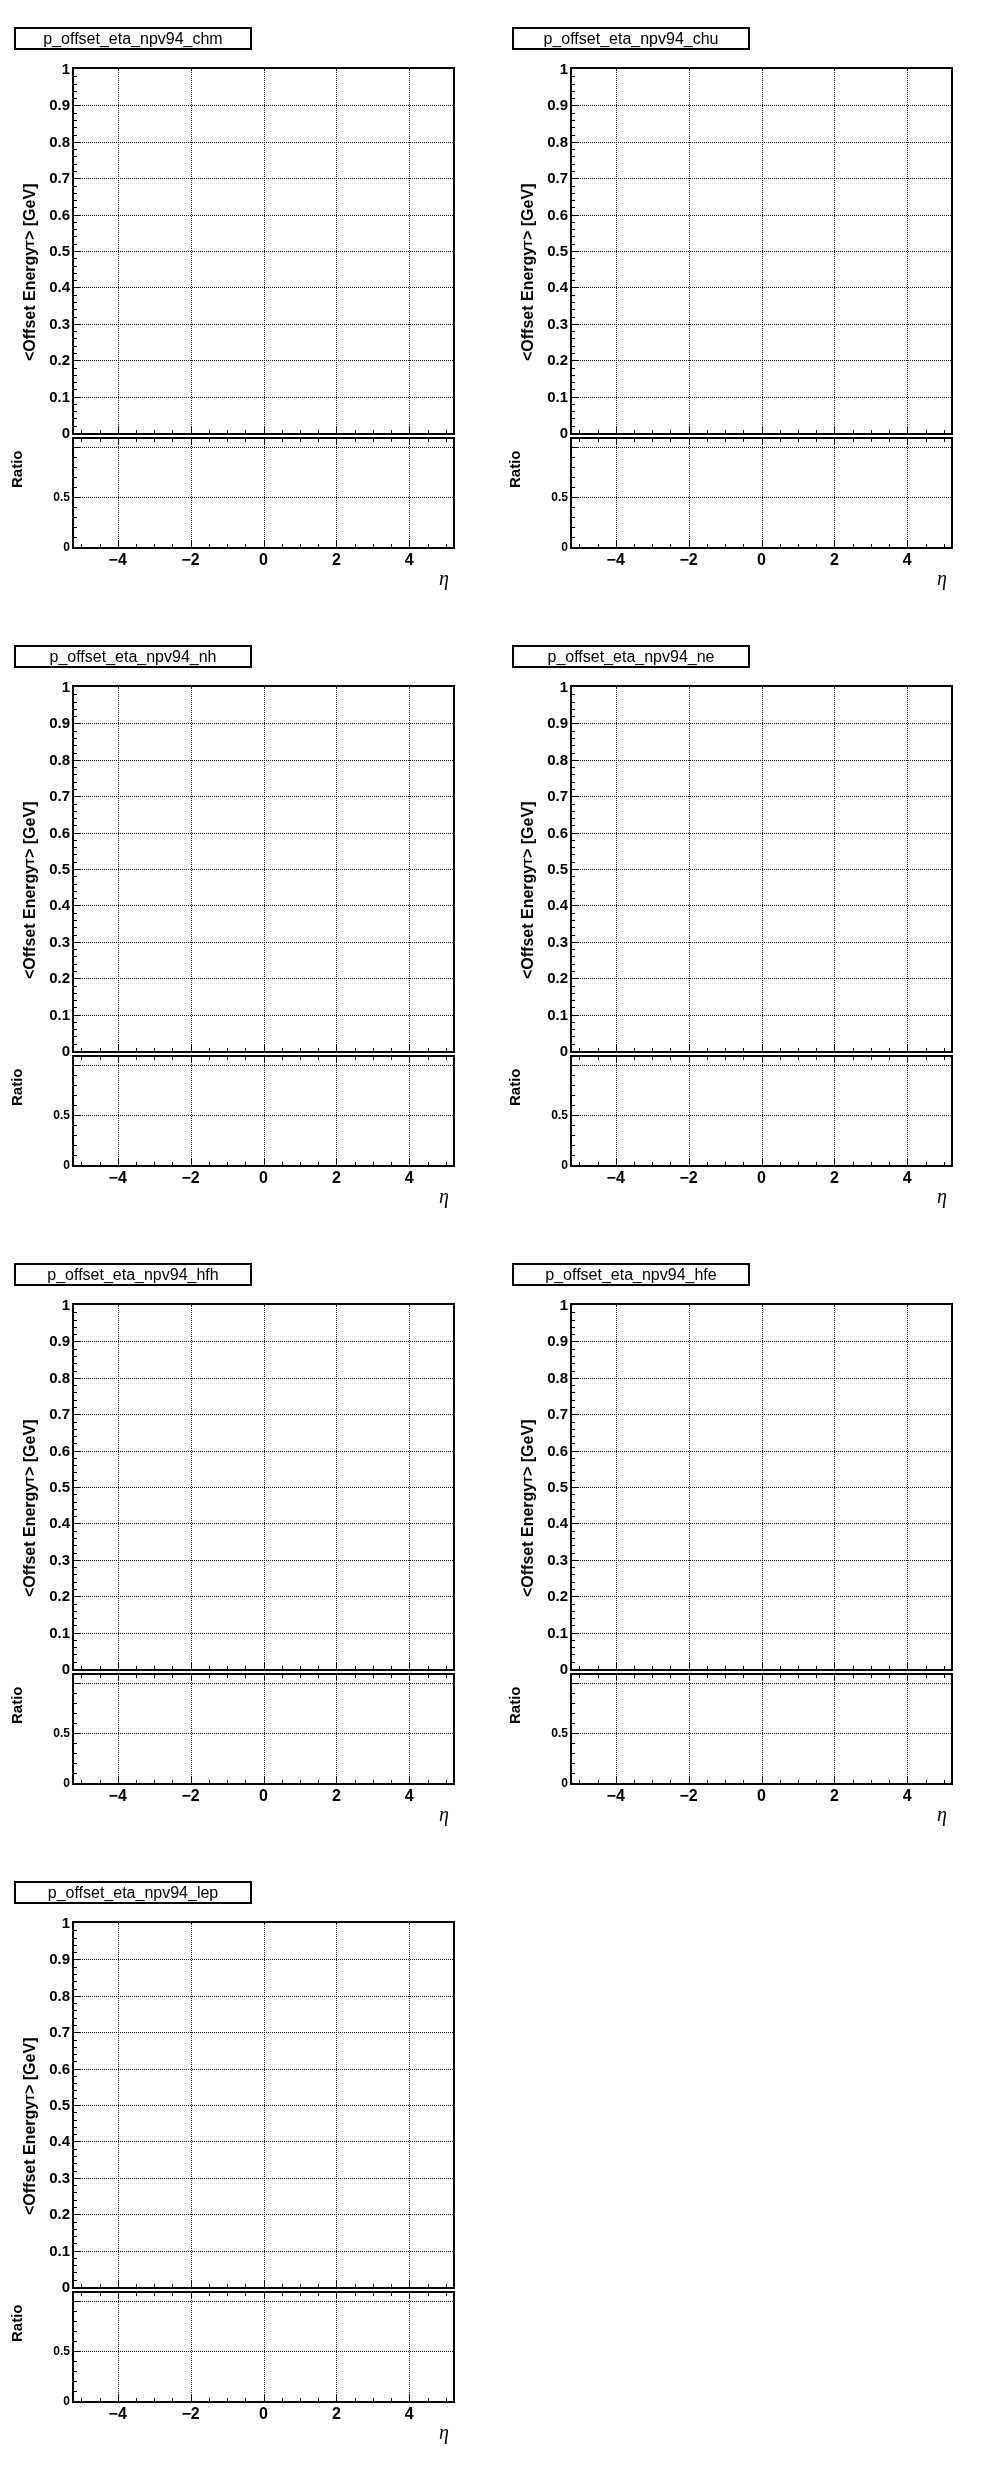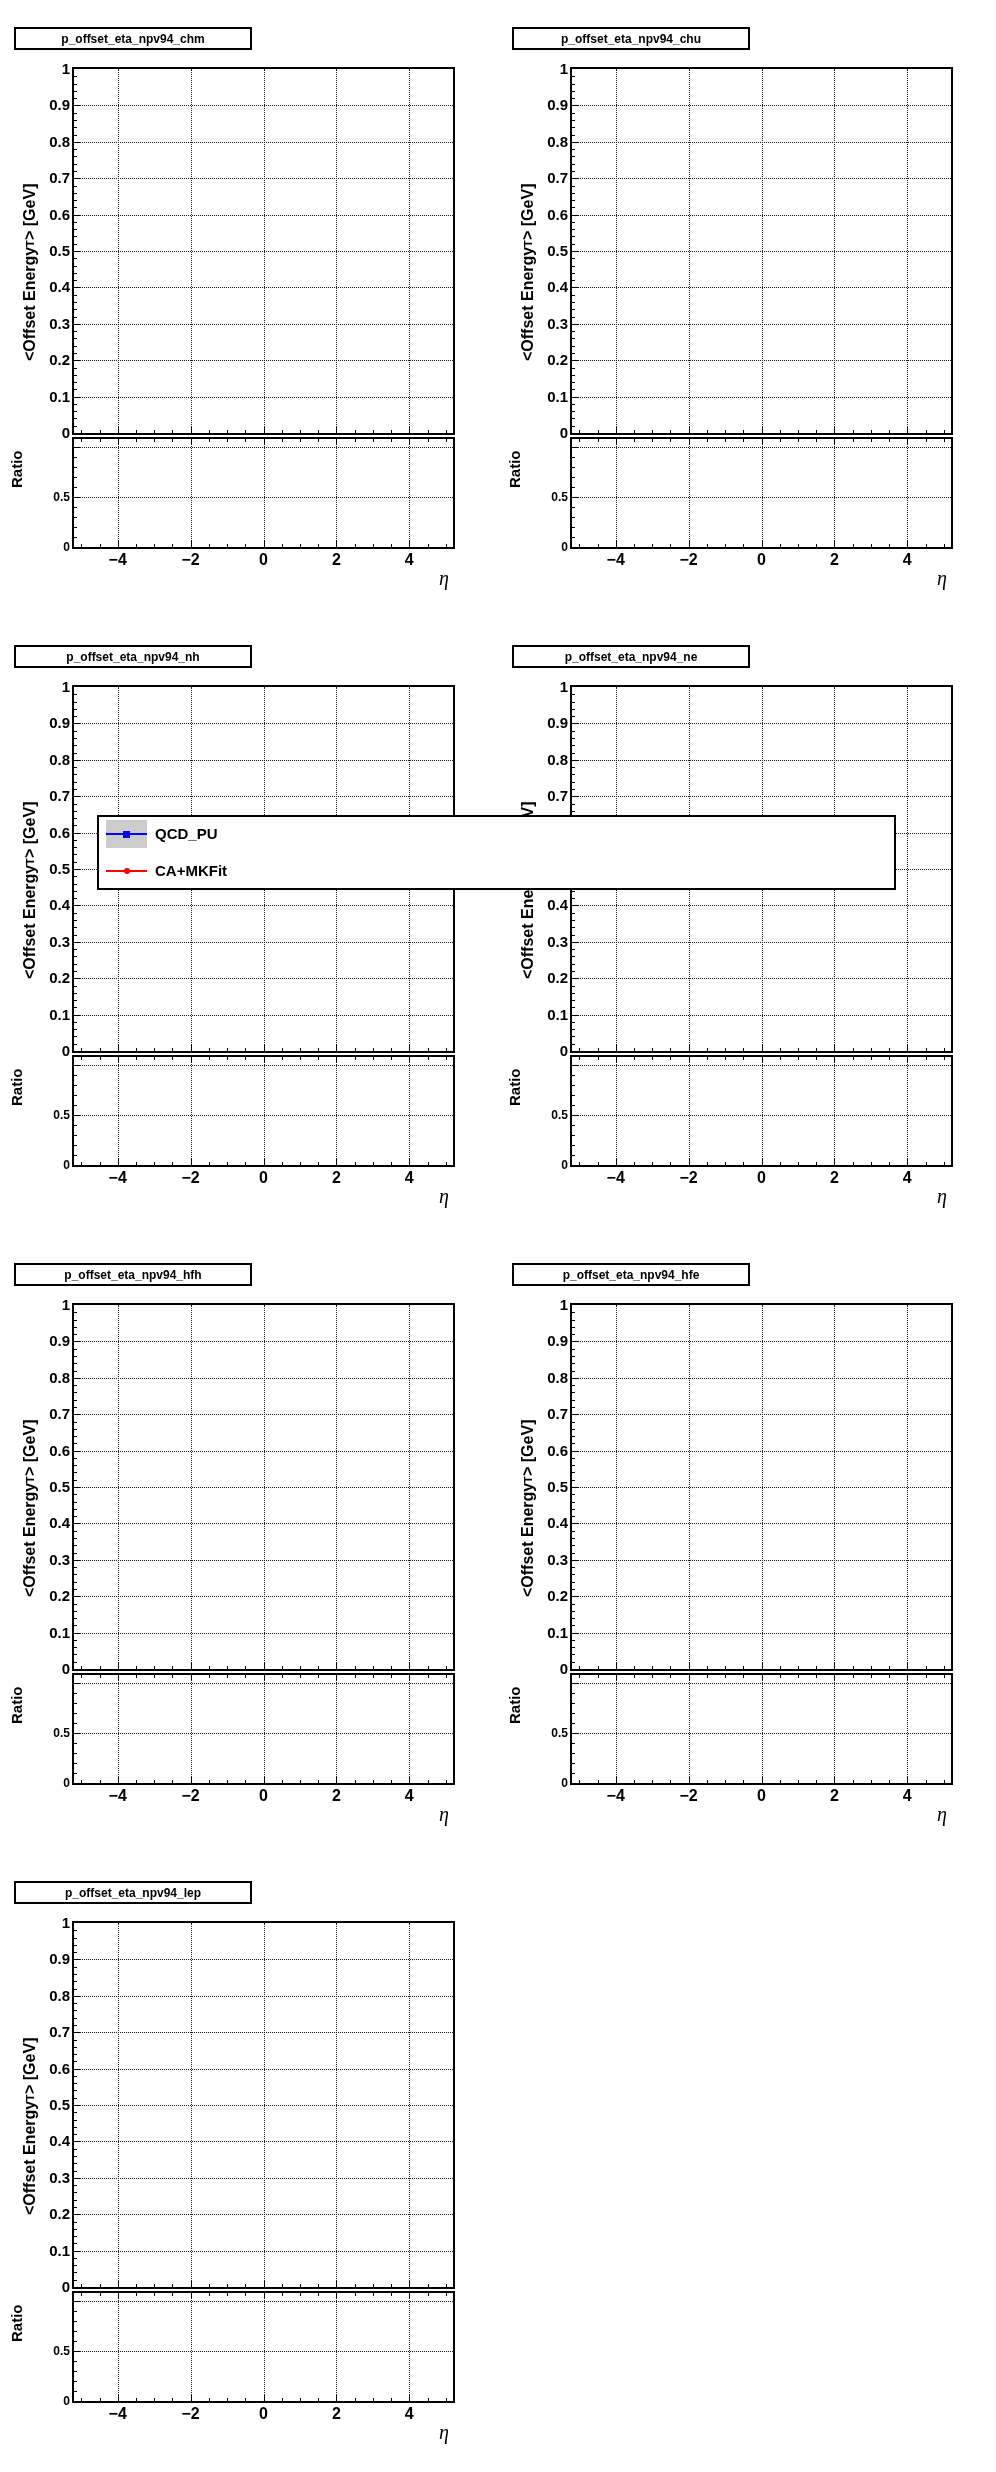--- a/index.html
+++ b/index.html
@@ -1,21 +1,21 @@
 <!DOCTYPE html>
 <html><head>
 <meta charset="utf-8">
 <style>
   html,body{margin:0;padding:0;background:#fff;}
   #canvas{position:relative;width:996px;height:2472px;background:#ffffff;overflow:hidden;
           font-family:"Liberation Sans","DejaVu Sans",sans-serif;color:#000;}
   .panel{position:absolute;width:498px;height:618px;}
   .titlebox{position:absolute;left:14px;top:27px;width:238px;height:23px;border:2px solid #000;
             background:#fff;display:flex;align-items:center;justify-content:center;box-sizing:border-box;}
-  .titlebox span{font-size:12px;font-weight:700;letter-spacing:0;white-space:nowrap;}
+  .titlebox span{font-size:16px;font-weight:400;letter-spacing:0;white-space:nowrap;}
   .frame{position:absolute;border:2px solid #000;box-sizing:border-box;background:transparent;overflow:hidden;}
   .mainframe{left:72px;top:67px;width:383px;height:368px;}
   .ratioframe{left:72px;top:437px;width:383px;height:112px;}
   .gridh{position:absolute;left:0;width:100%;height:0;border-top:1px dotted #1a1a1a;}
   .gridv{position:absolute;top:0;height:100%;width:0;border-left:1px dotted #1a1a1a;}
   .tick{position:absolute;background:#000;}
   .ylab{position:absolute;left:0;width:70px;text-align:right;font-weight:700;font-size:15px;line-height:18px;height:18px;}
   .rlab{position:absolute;left:0;width:70px;text-align:right;font-weight:700;font-size:12px;line-height:14px;height:14px;}
   .xlab{position:absolute;width:34px;text-align:center;font-weight:700;font-size:16px;line-height:18px;top:551px;}
   .xtitle{position:absolute;left:429px;top:567px;width:30px;text-align:center;
@@ -1274,26 +1274,13 @@
       <div class="rlab" style="top: 490px;">0.5</div>
       <div class="rlab" style="top: 540px;">0</div>
       <div class="xlab" style="left: 100.7px;">−4</div>
       <div class="xlab" style="left: 173.6px;">−2</div>
       <div class="xlab" style="left: 246.5px;">0</div>
       <div class="xlab" style="left: 319.4px;">2</div>
       <div class="xlab" style="left: 392.3px;">4</div>
       <div class="rtitle">Ratio</div>
       <div class="xtitle">η</div>
     </div>
-    <div id="legend">
-    <div class="lentry" style="top:17px;">
-      <div class="lband" style="top: -14px; background: rgb(204, 204, 204);"></div>
-      <div class="lline" style="top: -1px; background: rgb(0, 0, 255);"></div>
-      <div class="lmark-square" style="top: -3px; background: rgb(0, 0, 255);"></div>
-      <div class="llabel" style="top:-9px;">QCD_PU</div>
-    </div>
-    <div class="lentry" style="top:54px;">
-      <div class="lline" style="top: -1px; background: rgb(255, 0, 0);"></div>
-      <div class="lmark-circle" style="top: -3px; background: rgb(255, 0, 0);"></div>
-      <div class="llabel" style="top:-9px;">CA+MKFit</div>
-    </div>
-  </div>
   </div>
 
 </body></html>

